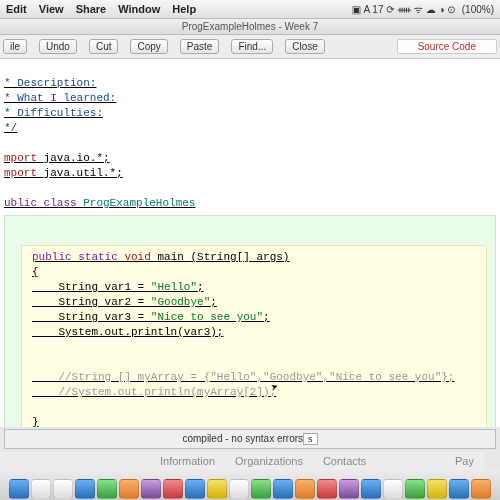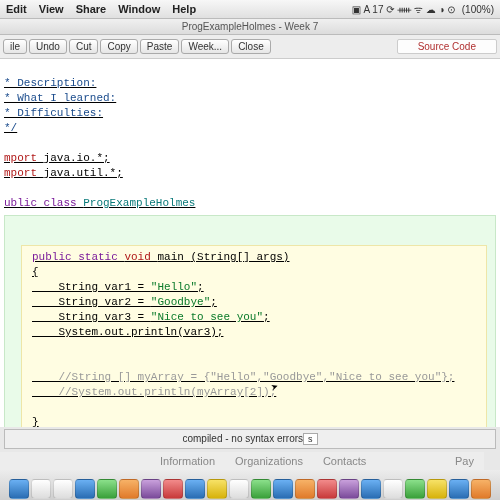--- a/index.html
+++ b/index.html
@@ -37,21 +37,21 @@
   }
   .toolbar {
     height: 24px;
     background: #ededed;
     border-bottom: 1px solid #ccc;
     display: flex;
     align-items: center;
     padding: 0 3px;
     justify-content: space-between;
   }
-  .toolbar .left { display:flex; gap:2px; }
+  .toolbar .left { display:flex; gap:12px; }
   .tbtn {
     background: linear-gradient(#fff,#e6e6e6);
     border: 1px solid #aaa;
     border-radius: 3px;
     padding: 1px 6px;
     font-size: 10px;
     color: #333;
     cursor: pointer;
   }
   .src-code {
@@ -171,21 +171,21 @@
 
 <div class="titlebar">ProgExampleHolmes - Week 7</div>
 
 <div class="toolbar">
   <div class="left">
     <span class="tbtn">ile</span>
     <span class="tbtn">Undo</span>
     <span class="tbtn">Cut</span>
     <span class="tbtn">Copy</span>
     <span class="tbtn">Paste</span>
-    <span class="tbtn">Week...</span>
+    <span class="tbtn">Find...</span>
     <span class="tbtn">Close</span>
   </div>
   <div class="src-code">Source Code</div>
 </div>
 
 <div class="editor">
 <span class="kw-blue">* Description:</span>
 <span class="kw-blue">* What I learned:</span>
 <span class="kw-blue">* Difficulties:</span>
 <span class="kw-blue">*/</span>

